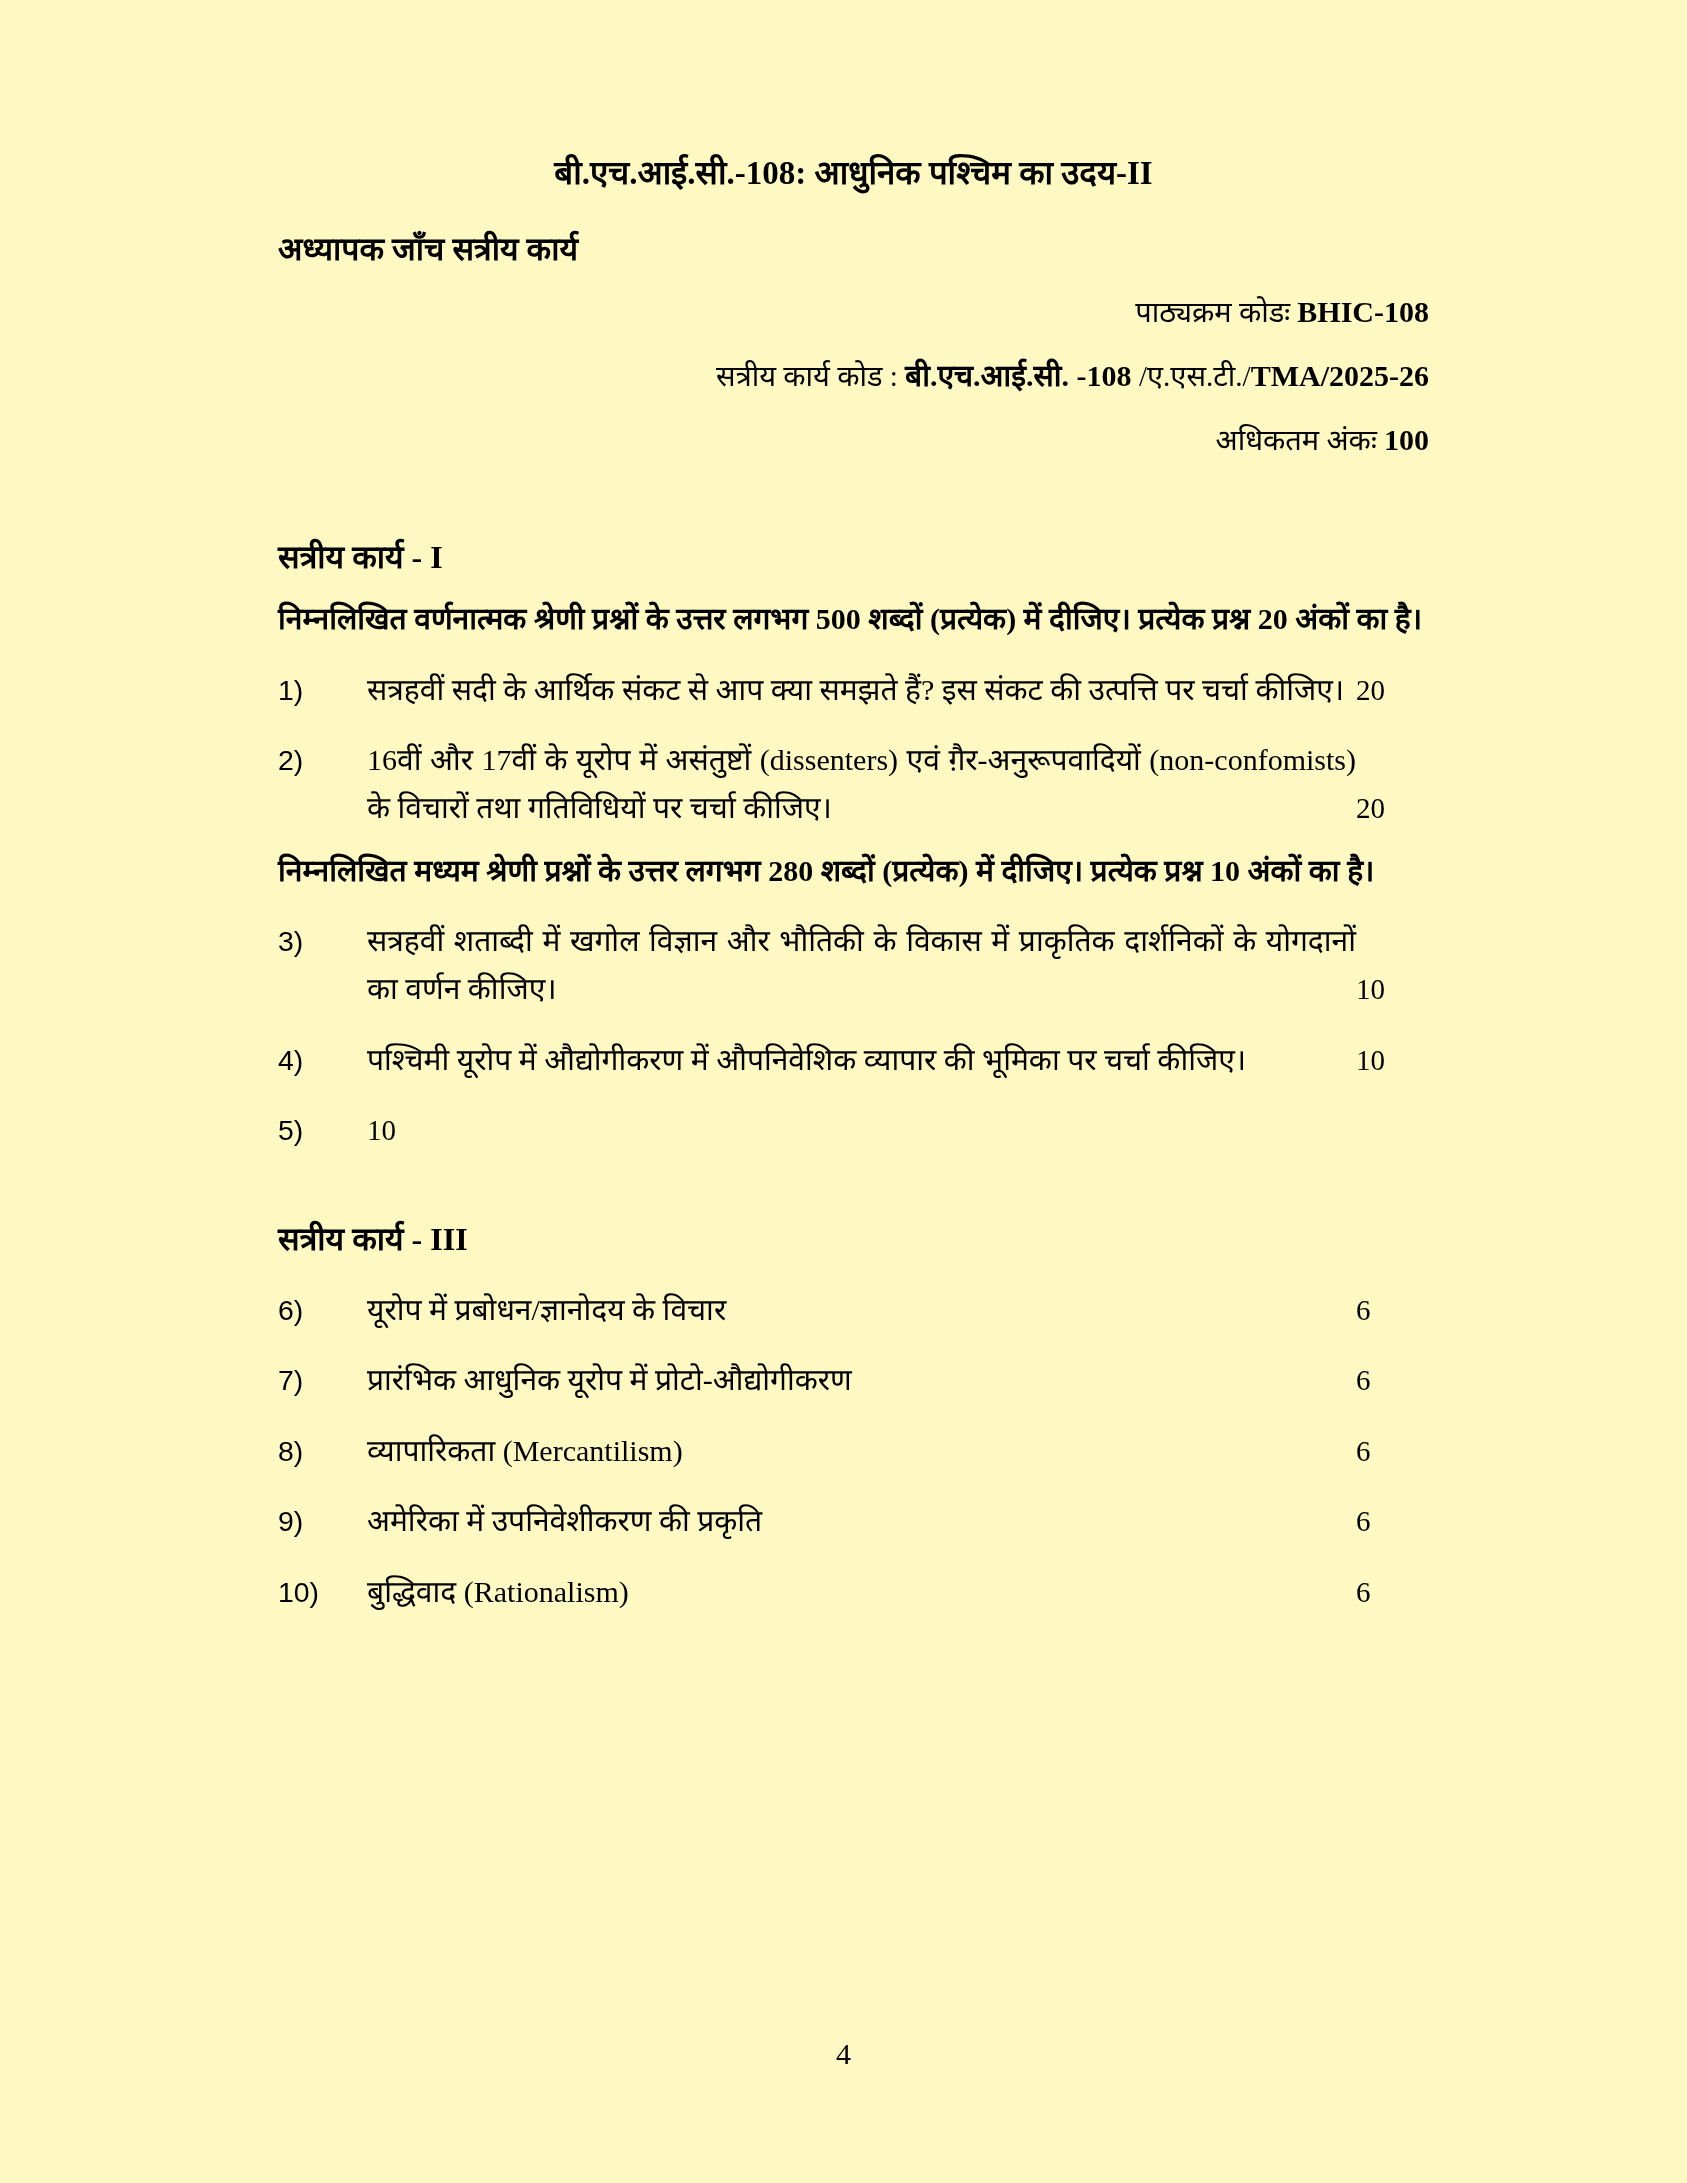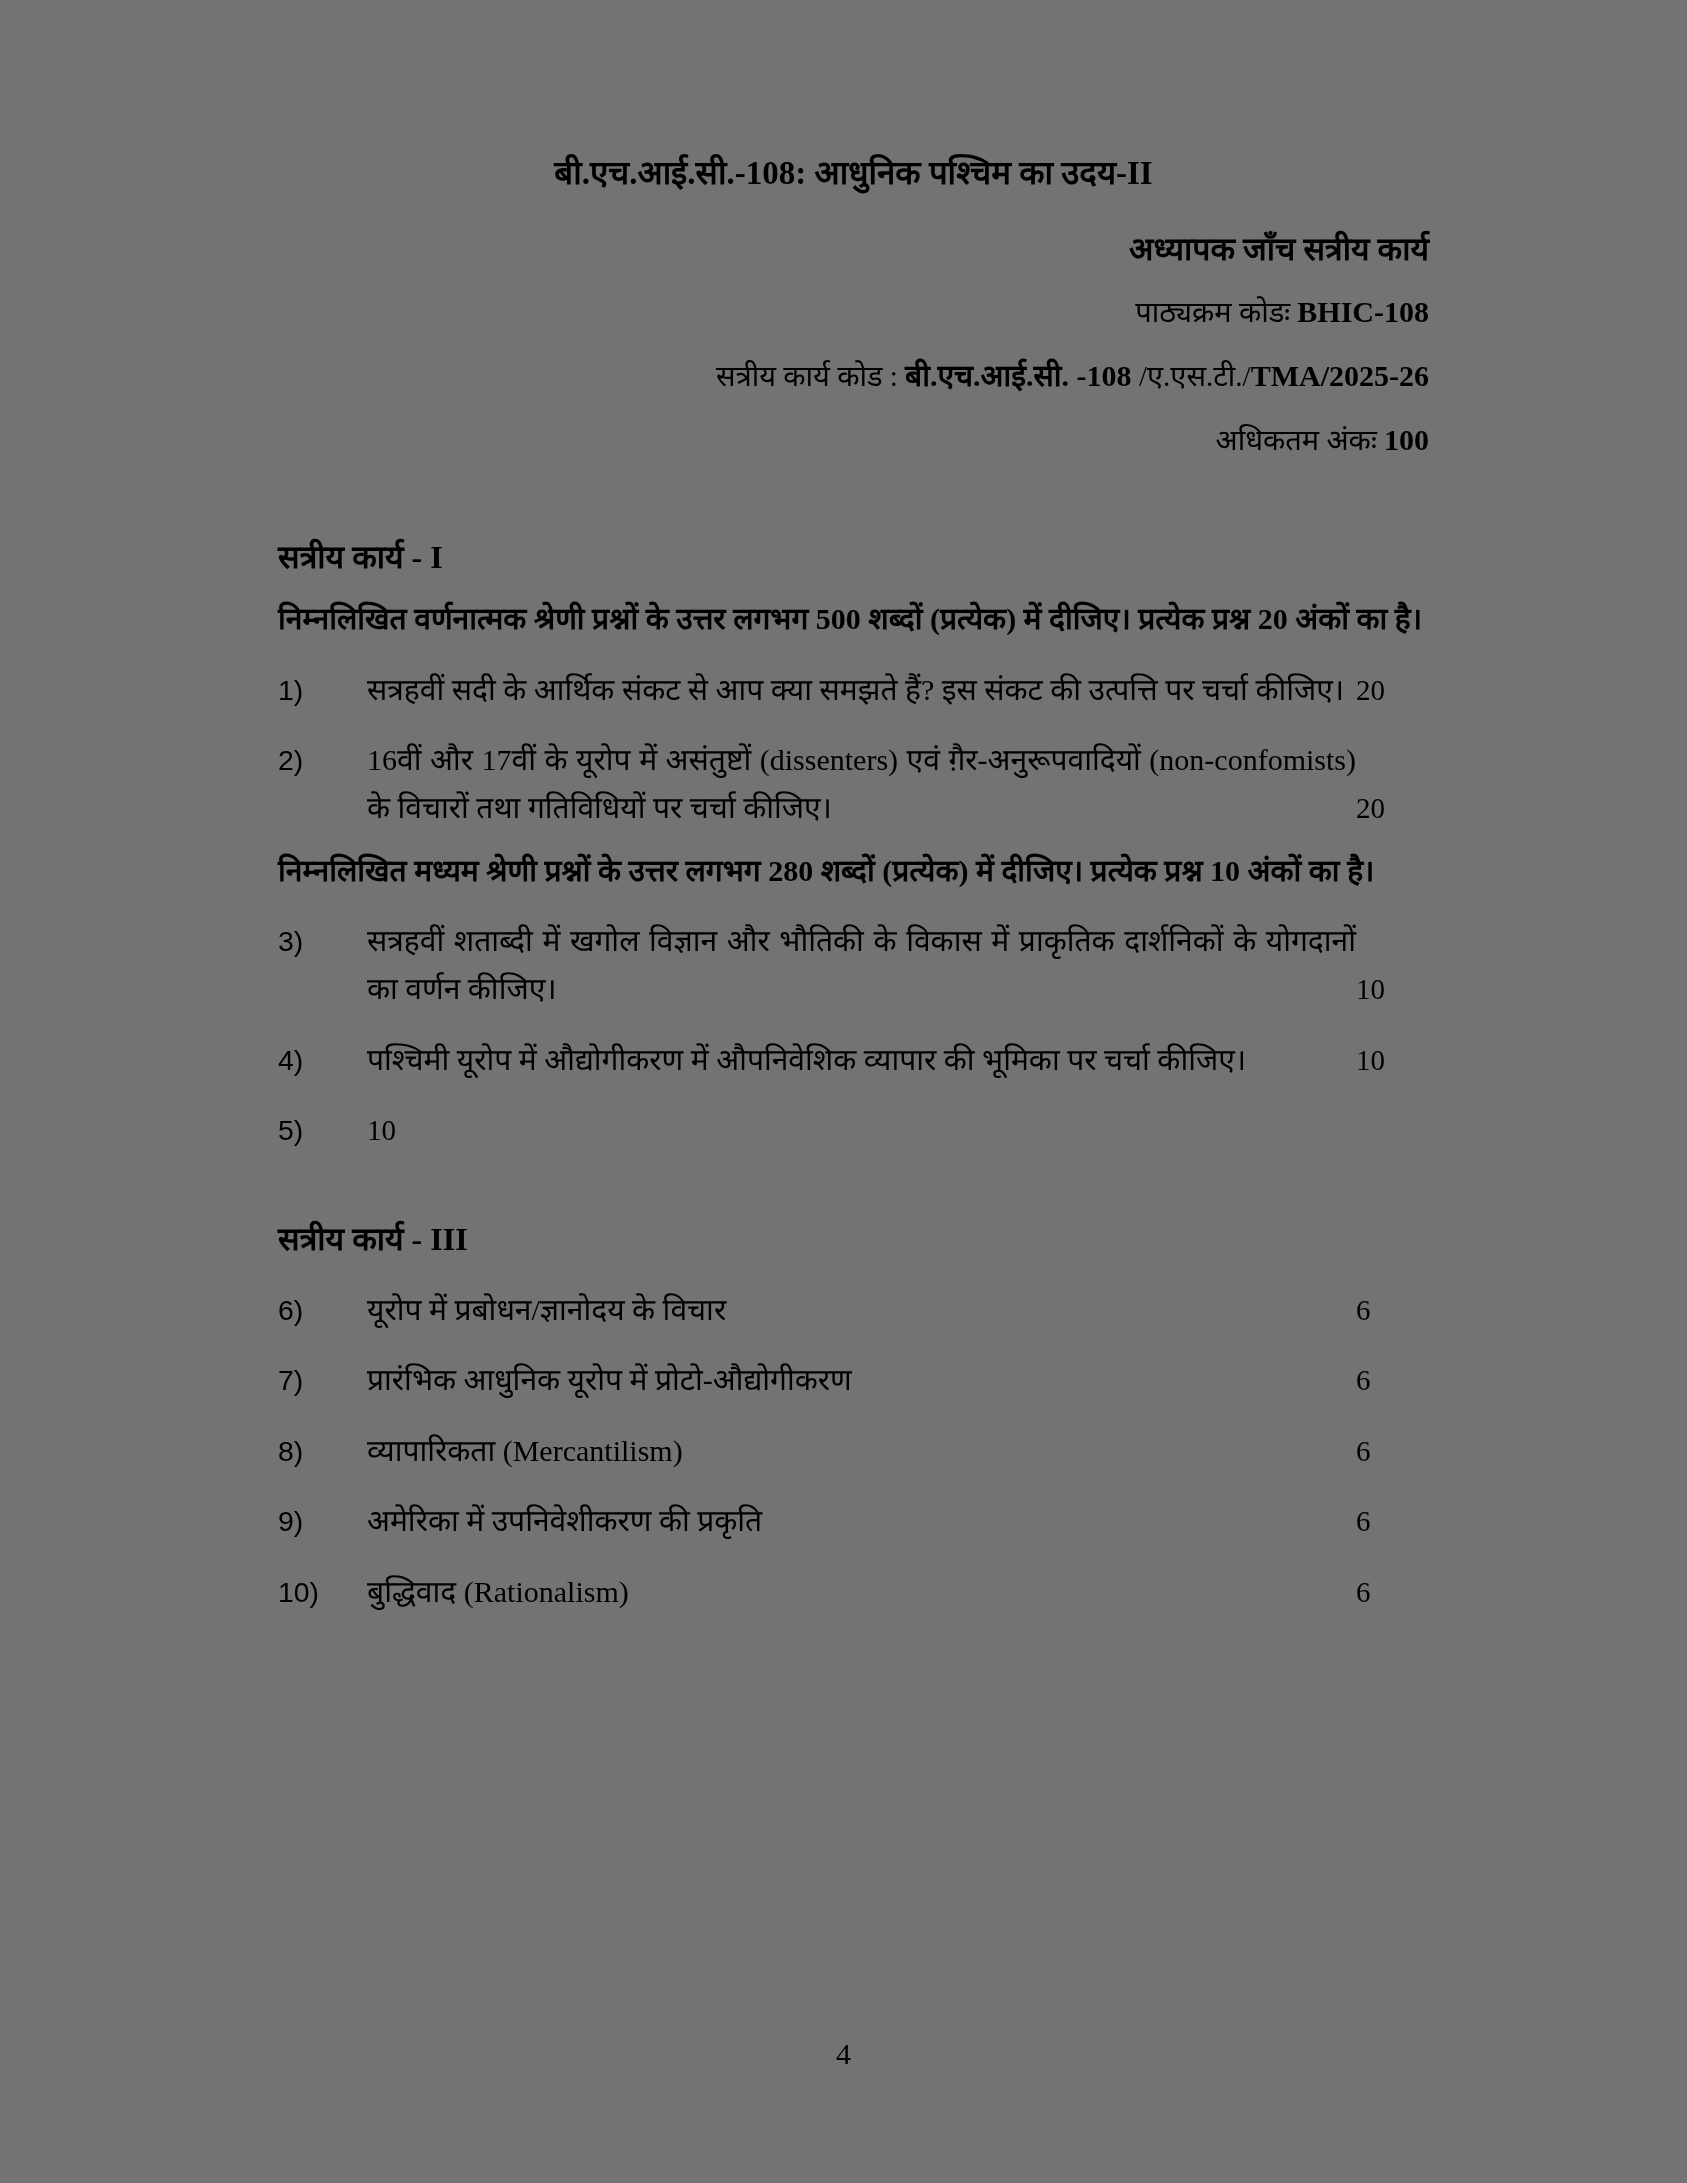--- a/index.html
+++ b/index.html
@@ -5,39 +5,39 @@
   html, body {
     margin: 0;
     padding: 0;
     background: #ffffff;
   }
   .page {
     position: relative;
     width: 1687px;
     height: 2183px;
     margin: 0 auto;
-    background: #737373;
+    background: #fef9c3;
     color: #000000;
     box-sizing: border-box;
     padding: 149px 258px 0 278px;
     font-family: "Liberation Serif", "DejaVu Serif", serif;
     font-size: 30px;
     line-height: 48px;
     overflow: hidden;
   }
   .title {
     margin: 0;
     text-align: center;
     font-weight: 700;
     font-size: 33px;
     line-height: 48px;
   }
   .subtitle {
     margin: 28px 0 0;
-    text-align: right;
+    text-align: left;
     font-weight: 700;
     font-size: 32px;
     line-height: 48px;
   }
   .codes {
     margin-top: 6.6px;
     text-align: right;
     font-size: 29px;
     line-height: 64px;
   }

